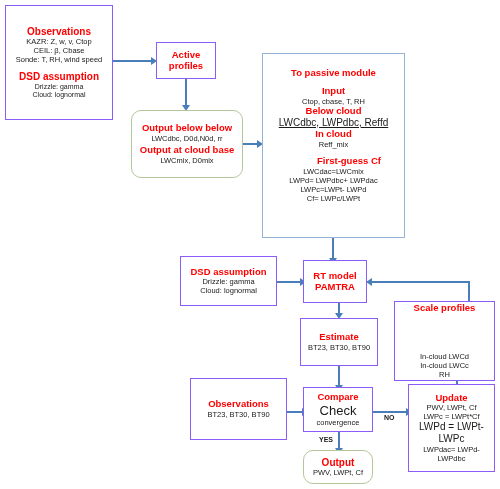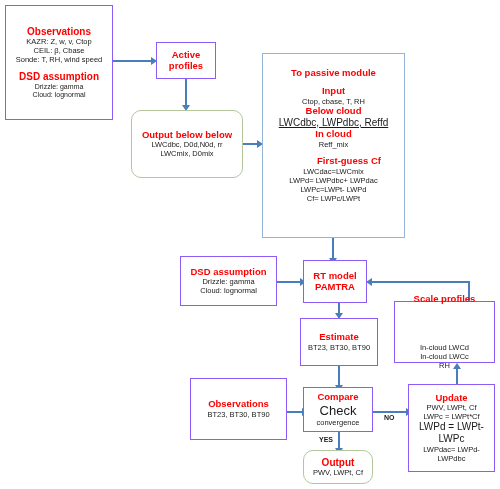--- a/index.html
+++ b/index.html
@@ -139,20 +139,21 @@
   </div>
 
   <div class="box gray" style="left:156px; top:42px; width:60px; height:37px;">
     <div class="hdr" style="font-size:9.5px;">Active</div>
     <div class="hdr" style="font-size:9.5px;">profiles</div>
   </div>
 
   <div class="box green" style="left:131px; top:110px; width:112px; height:68px;">
     <div class="hdr" style="font-size:9.5px;">Output below below</div>
     <div class="sub" style="font-size:7.5px;">LWCdbc, D0d,N0d, rr</div>
+    <div class="hdr" style="font-size:9.5px; margin-top:2px;">Output at cloud base</div>
     <div class="sub" style="font-size:7.5px;">LWCmix, D0mix</div>
   </div>
 
   <div class="box blue" style="left:262px; top:53px; width:143px; height:185px; justify-content:flex-start; padding-top:14px;">
     <div class="hdr" style="font-size:9.5px;">To passive module</div>
     <div class="gap"></div>
     <div class="hdr" style="font-size:9.5px;">Input</div>
     <div class="sub" style="font-size:7.5px;">Ctop, cbase, T, RH</div>
     <div class="hdr" style="font-size:9.5px;">Below cloud</div>
     <div class="sub" style="font-size:10px;text-decoration:underline;">LWCdbc, LWPdbc, Reffd</div>
@@ -170,21 +171,21 @@
     <div class="hdr" style="font-size:9.5px;">DSD assumption</div>
     <div class="sub" style="font-size:7.5px;">Drizzle:  gamma</div>
     <div class="sub" style="font-size:7.5px;">Cloud: lognormal</div>
   </div>
 
   <div class="box gray" style="left:303px; top:260px; width:64px; height:43px;">
     <div class="hdr" style="font-size:9.5px;">RT model</div>
     <div class="hdr" style="font-size:9.5px;">PAMTRA</div>
   </div>
 
-  <div class="box gray" style="left:394px; top:301px; width:101px; height:62px;">
+  <div class="box gray" style="left:394px; top:301px; width:101px; height:80px;">
     <div class="hdr" style="font-size:9.5px;">Scale profiles</div>
     <div class="sub" style="font-size:7.5px;margin-top:38px;">In-cloud LWCd</div>
     <div class="sub" style="font-size:7.5px;">In-cloud LWCc</div>
     <div class="sub" style="font-size:7.5px;">RH</div>
   </div>
 
   <div class="box gray" style="left:300px; top:318px; width:78px; height:48px;">
     <div class="hdr" style="font-size:9.5px;">Estimate</div>
     <div class="sub" style="font-size:7.5px;">BT23, BT30, BT90</div>
   </div>

